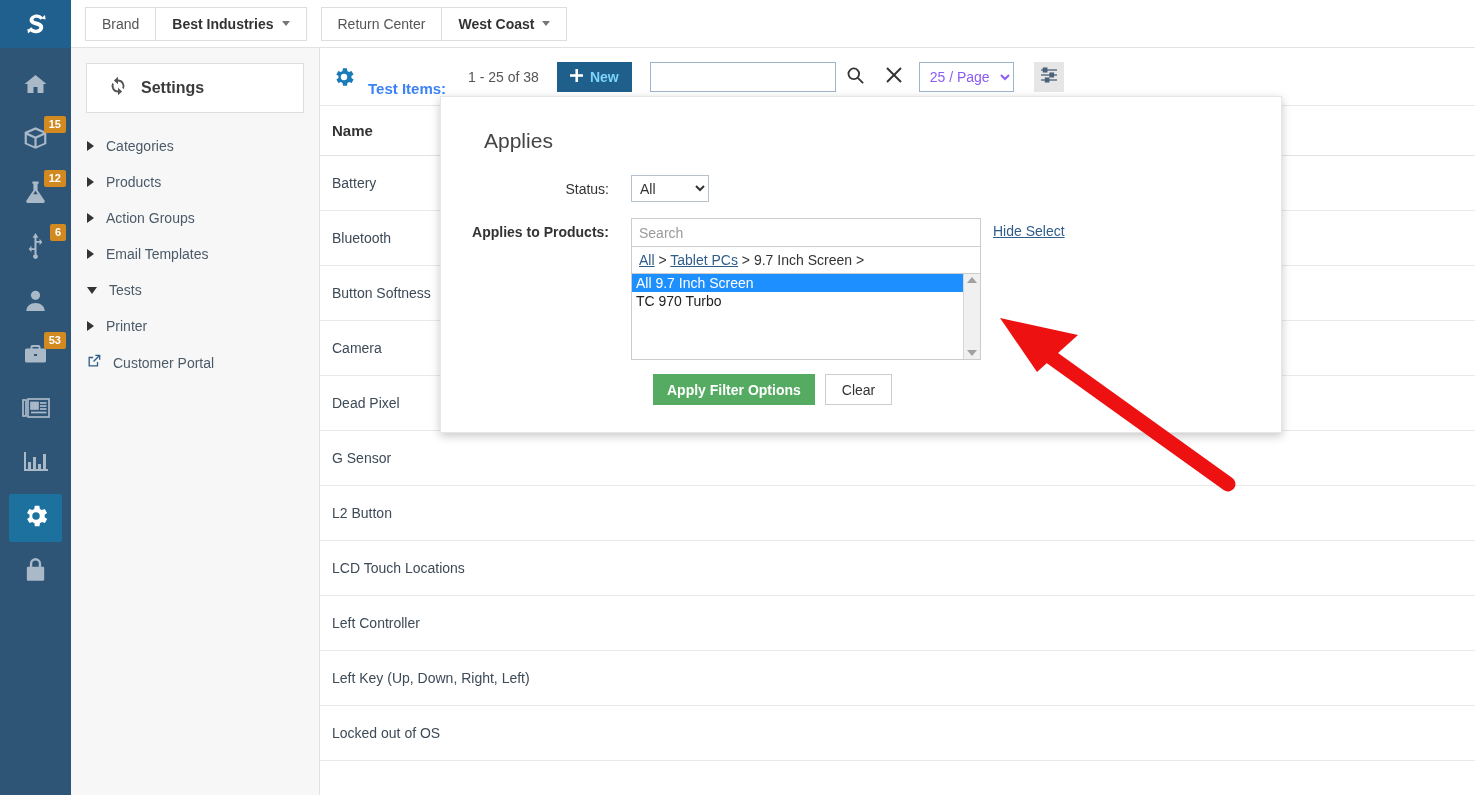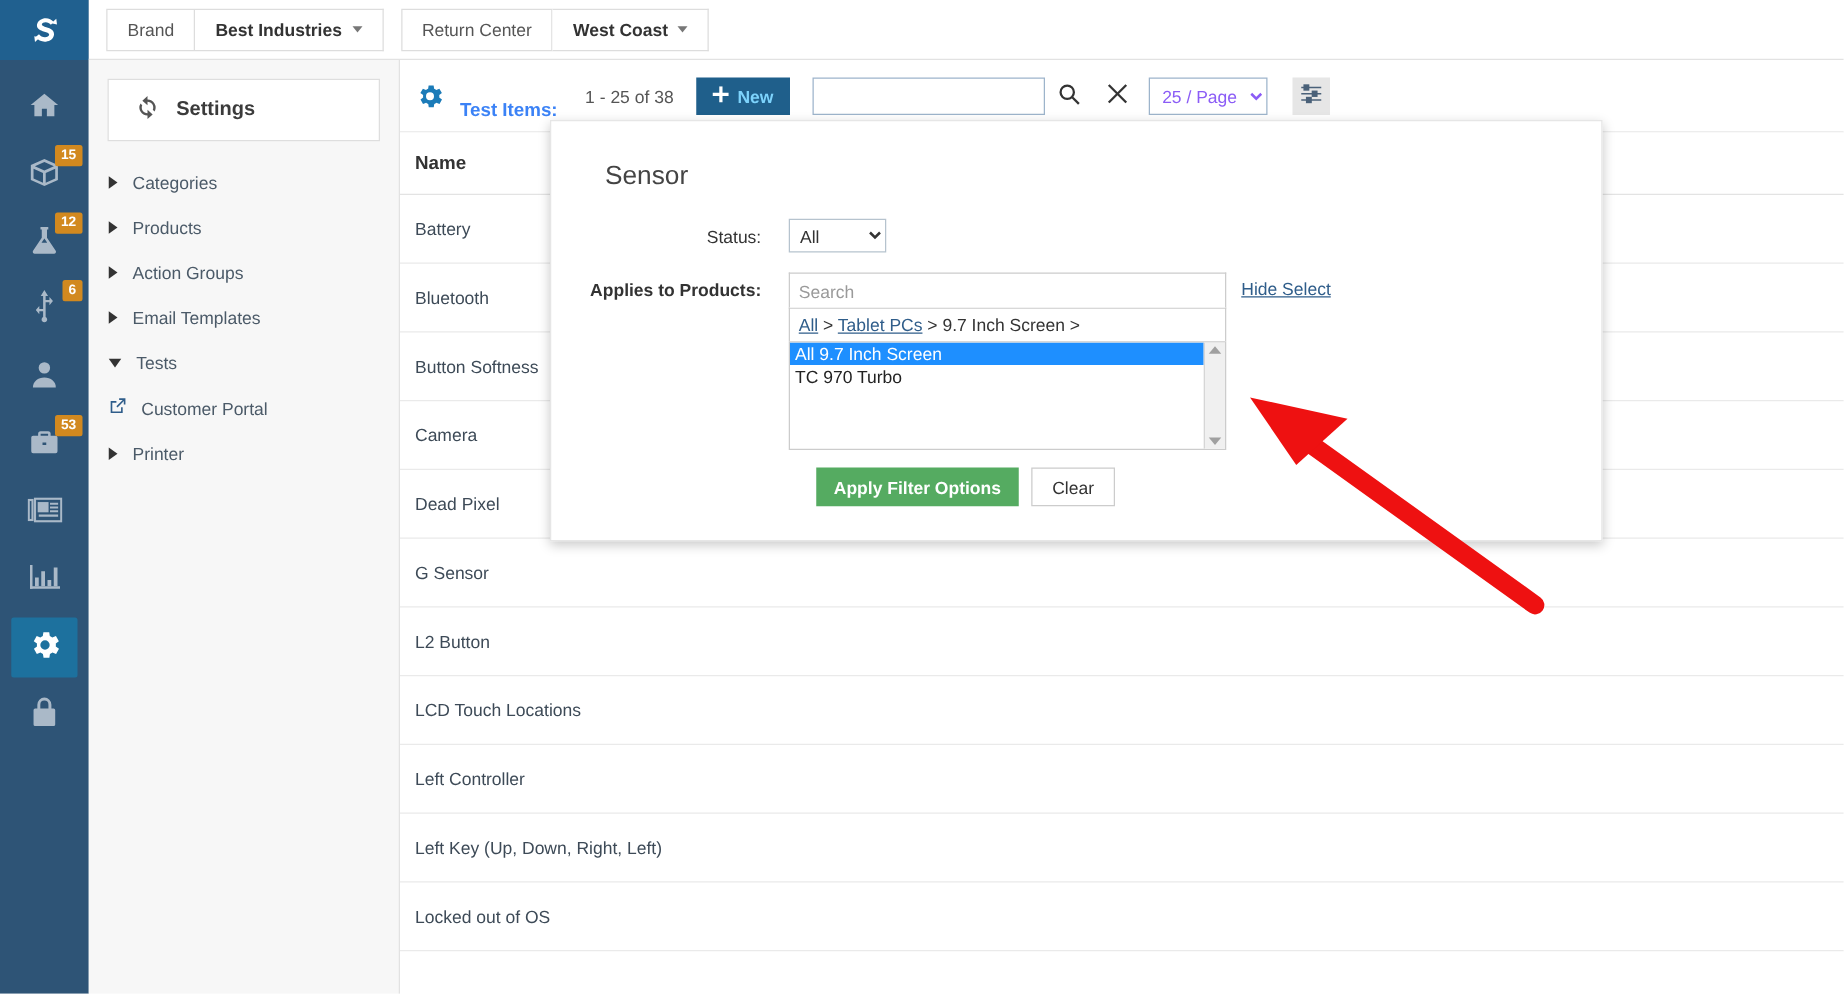--- a/index.html
+++ b/index.html
@@ -369,33 +369,33 @@
       </div>
 
 
       <div class="menu-item">
         <span class="caret-dn"></span>
         <span>Tests</span>
       </div>
 
 
       <div class="menu-item">
+        <span class="caret-r"></span>
+        <span>Printer</span>
+      </div>
+
+      <div class="menu-item">
         <span>
           <svg width="14" height="14" viewBox="0 0 16 16" fill="none" stroke="#2f5d8a" stroke-width="1.5">
             <path d="M12 9v4.5H2.5V4H7"></path>
               <path d="M9.5 1.5H14.5V6.5"></path>
               <path d="M7.5 8.5 14.2 1.8"></path>
           </svg>
         </span>
         <span>Customer Portal</span>
-      </div>
-
-      <div class="menu-item">
-        <span class="caret-r"></span>
-        <span>Printer</span>
       </div>
 
     </div>
   </div>
 
   <div class="main">
 
     <div class="toolbar">
       <span class="tb-gear">
         <svg width="24" height="24" viewBox="0 0 24 24" fill="#1b7bb8">
@@ -491,21 +491,21 @@
             <td>Left Key (Up, Down, Right, Left)</td>
           </tr>
         <tr>
             <td>Locked out of OS</td>
           </tr>
       </tbody>
     </table>
   </div>
 
   <div class="filters">
-    <h2>Sensor</h2>
+    <h2>Applies</h2>
 
     <div class="frow">
       <div class="flabel plain">Status:</div>
       <select class="status-select">
         <option>All</option>
       </select>
     </div>
 
     <div class="frow" style="margin-top:16px;">
       <div class="flabel">Applies to Products:</div>

